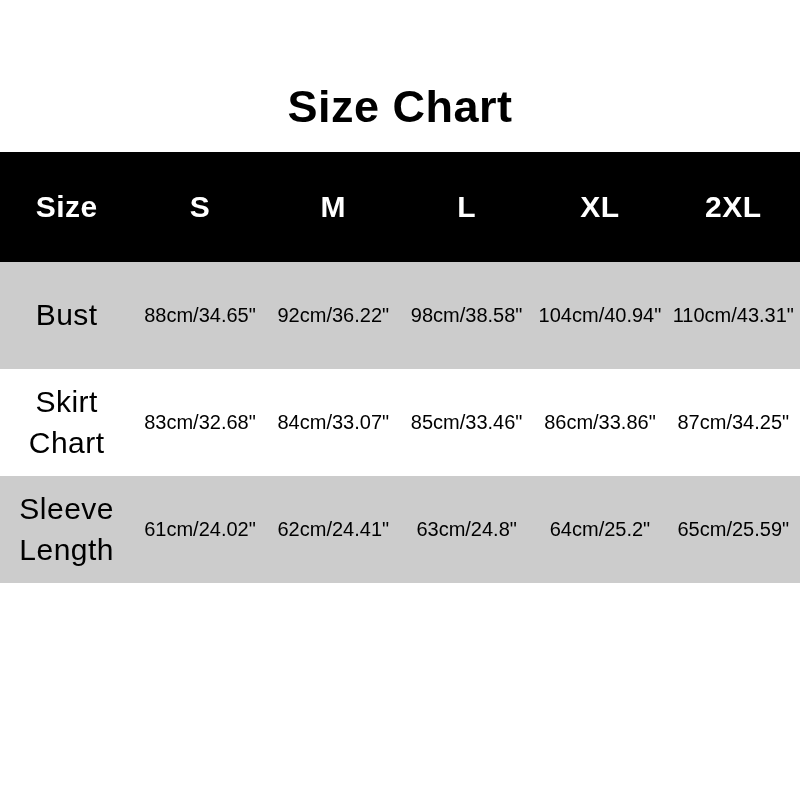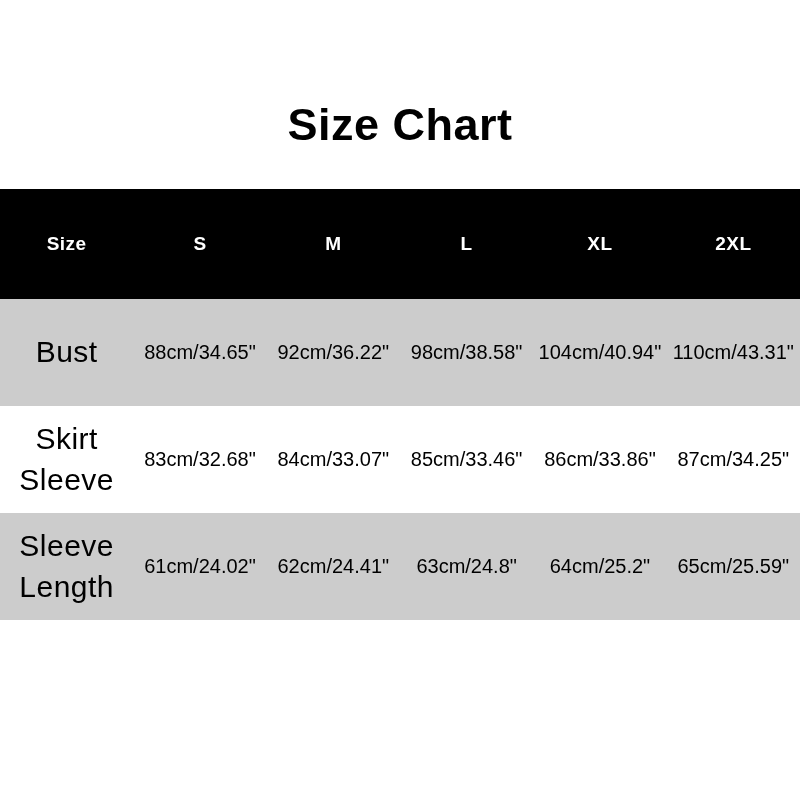--- a/index.html
+++ b/index.html
@@ -13,21 +13,21 @@
   *{box-sizing:border-box;}
   html,body{margin:0;padding:0;}
   body{
     width:800px;height:800px;
     background:var(--page-bg);
     color:var(--text);
     font-family:"Liberation Sans","DejaVu Sans",sans-serif;
     overflow:hidden;
   }
   .title-area{
-    height:189px;
+    height:152px;
     display:flex;
     align-items:center;
     justify-content:center;
     padding-top:60px;
   }
   .page-title{
     font-size:45px;
     font-weight:bold;
     line-height:1;
     letter-spacing:0.5px;
@@ -42,21 +42,21 @@
   table.size-chart td{
     padding:0 2px;
     vertical-align:middle;
   }
   tr.chart-header{
     background:var(--header-bg);
     color:var(--header-text);
     height:110px;
   }
   tr.chart-header th{
-    font-size:19px;
+    font-size:30px;
     font-weight:bold;
     letter-spacing:0.5px;
   }
   tr.chart-row{height:107px;}
   tr.chart-row:nth-child(odd){background:var(--row-alt-bg);}
   tr.chart-row:nth-child(even){background:var(--row-bg);}
   td.row-label{
     font-size:30px;
     font-weight:normal;
     line-height:1.35;
@@ -88,21 +88,21 @@
   <tbody>
     <tr class="chart-row">
       <td class="row-label">Bust</td>
       <td class="cell-value">88cm/34.65"</td>
       <td class="cell-value">92cm/36.22"</td>
       <td class="cell-value">98cm/38.58"</td>
       <td class="cell-value">104cm/40.94"</td>
       <td class="cell-value">110cm/43.31"</td>
     </tr>
     <tr class="chart-row">
-      <td class="row-label">Skirt Sleeve</td>
+      <td class="row-label">Skirt Chart</td>
       <td class="cell-value">83cm/32.68"</td>
       <td class="cell-value">84cm/33.07"</td>
       <td class="cell-value">85cm/33.46"</td>
       <td class="cell-value">86cm/33.86"</td>
       <td class="cell-value">87cm/34.25"</td>
     </tr>
     <tr class="chart-row">
       <td class="row-label">Sleeve Length</td>
       <td class="cell-value">61cm/24.02"</td>
       <td class="cell-value">62cm/24.41"</td>

